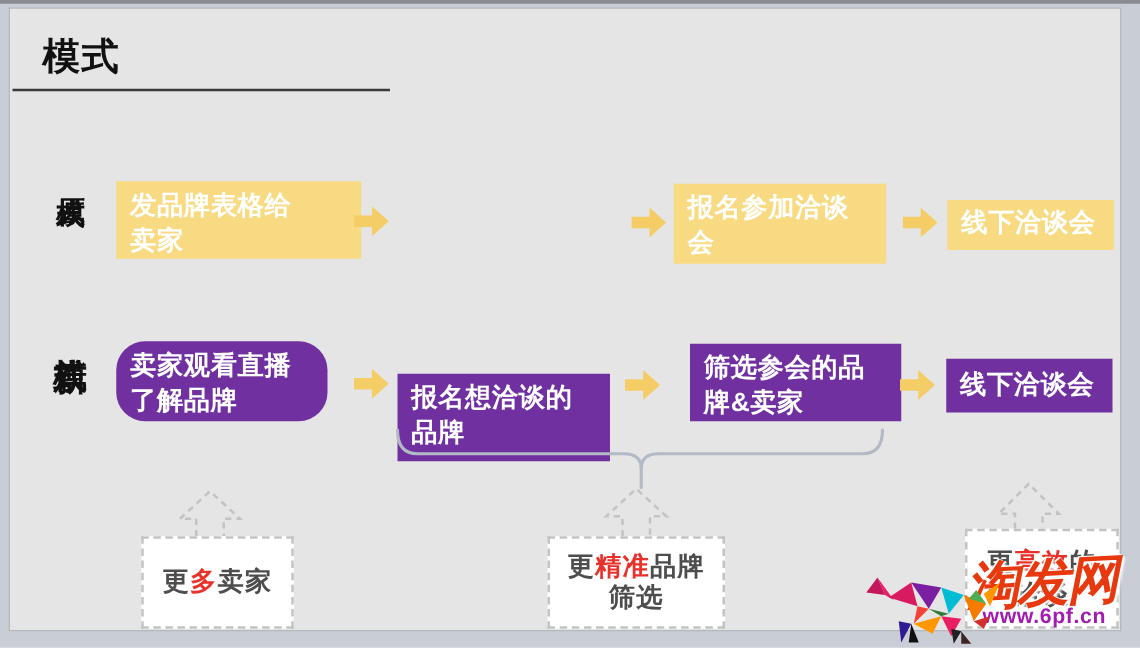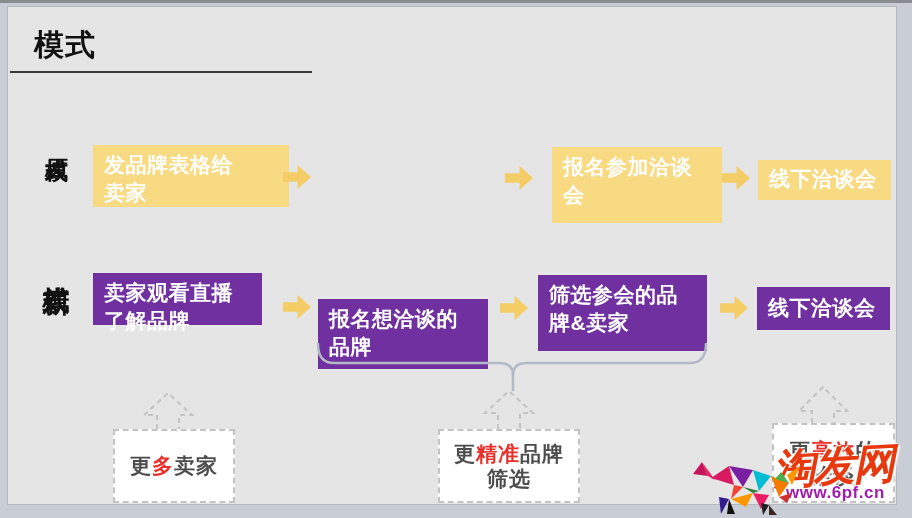--- a/index.html
+++ b/index.html
@@ -27,25 +27,25 @@
   .label-new{left:28px;top:258px;font-size:27px;}
   .flow-box{
     position:absolute;color:#fff;font-weight:700;
     font-size:21px;line-height:1.35;white-space:pre-line;
     padding:6px 0 0 11px;box-sizing:border-box;letter-spacing:0.5px;
   }
   .old{background:#f7da81;}
   .new{background:#7030a0;}
   .b-r1-1{left:85px;top:138px;width:196px;height:62px;}
   .b-r1-2{left:315px;top:140px;width:167px;height:60px;}
-  .b-r1-3{left:544px;top:140px;width:170px;height:76px;}
+  .b-r1-3{left:531px;top:140px;width:170px;height:64px;}
   .b-r1-4{left:750px;top:153px;width:133px;height:40px;padding-top:5px;}
-  .b-r2-1{left:85px;top:266px;width:169px;height:52px;}
+  .b-r2-1{left:85px;top:266px;width:169px;height:64px;border-radius:23px;}
   .b-r2-2{left:310px;top:268px;width:170px;height:70px;margin-top:24px;}
-  .b-r2-3{left:530px;top:268px;width:169px;height:76px;}
+  .b-r2-3{left:544px;top:268px;width:169px;height:62px;}
   .b-r2-4{left:749px;top:280px;width:133px;height:43px;padding-top:7px;}
   .block-arrow{
     position:absolute;width:28px;height:26px;background:#f4cd66;
     clip-path:polygon(0 32%,52% 32%,52% 4%,100% 50%,52% 96%,52% 68%,0 68%);
   }
   .a-r1-1{left:275px;top:157px;}
   .a-r1-2{left:497px;top:158px;}
   .a-r1-3{left:714px;top:158px;}
   .a-r2-1{left:275px;top:287px;}
   .a-r2-2{left:492px;top:288px;}

